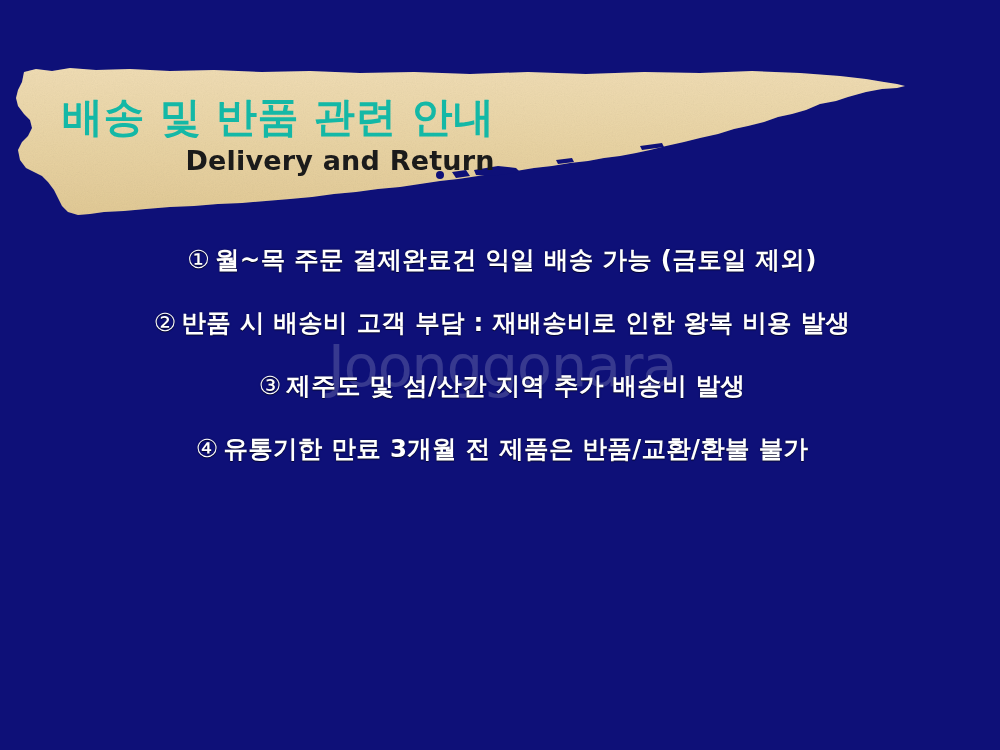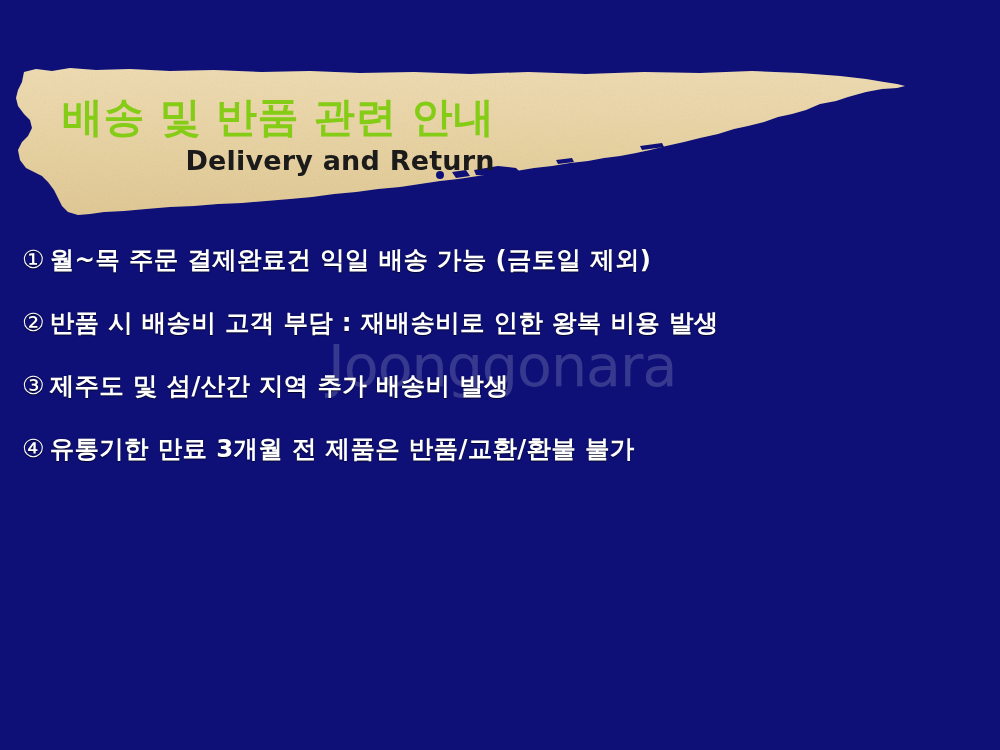--- a/index.html
+++ b/index.html
@@ -59,21 +59,21 @@
   #banner-text {
     position: absolute;
     left: 62px;
     top: 94px;
     z-index: 3;
   }
   #title-ko {
     font-family: "DejaVu Sans", "Liberation Sans", sans-serif;
     font-size: 41px;
     font-weight: 700;
-    color: #84cc16;
+    color: #14b8a6;
     letter-spacing: 0.5px;
     line-height: 46px;
     white-space: nowrap;
     margin: 0;
   }
   #title-en {
     font-family: "DejaVu Sans", "Liberation Sans", sans-serif;
     font-size: 27px;
     font-weight: 700;
     color: #1b1b1b;
@@ -87,20 +87,21 @@
   
   #notice-list {
     position: absolute;
     left: 22px;
     top: 244px;
     width: 960px;
     z-index: 3;
     list-style: none;
     margin: 0;
     padding: 0;
+    text-align: center;
   }
   .notice-row {
     display: block;
     height: 63px;
     font-family: "DejaVu Sans", "Liberation Sans", sans-serif;
     font-size: 24.5px;
     font-weight: 700;
     color: #ffffff;
     white-space: nowrap;
     line-height: 32px;

